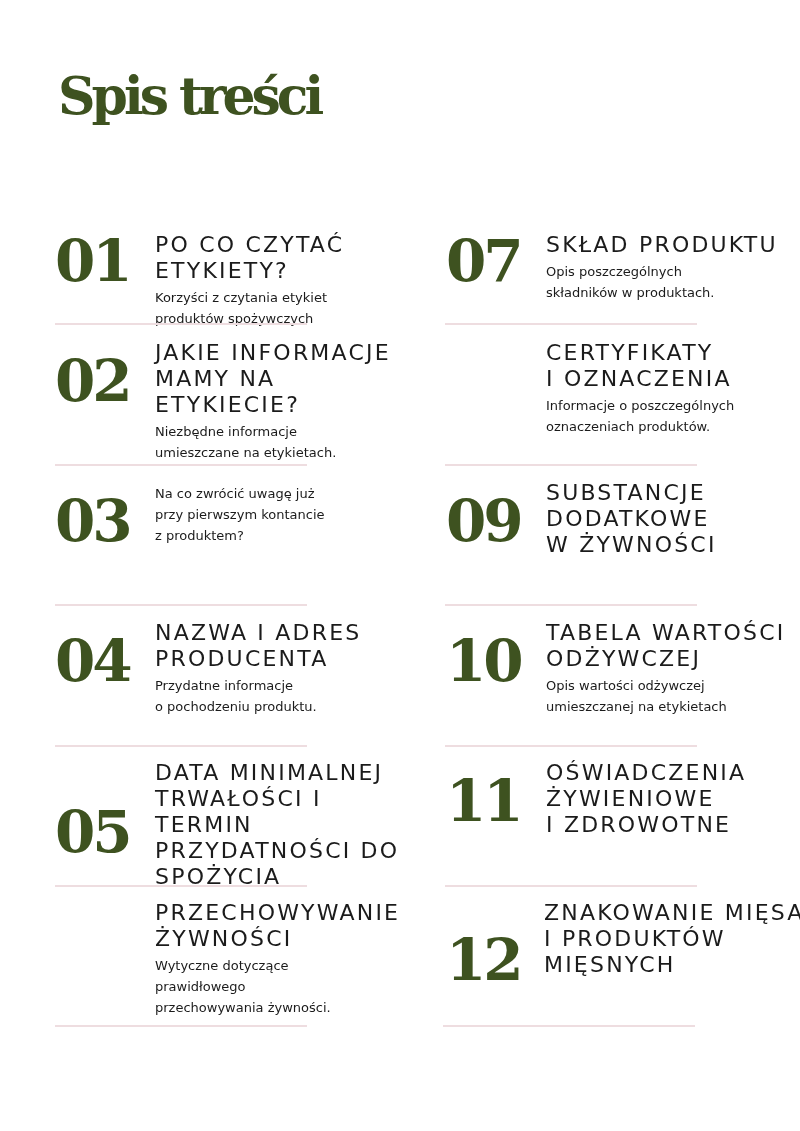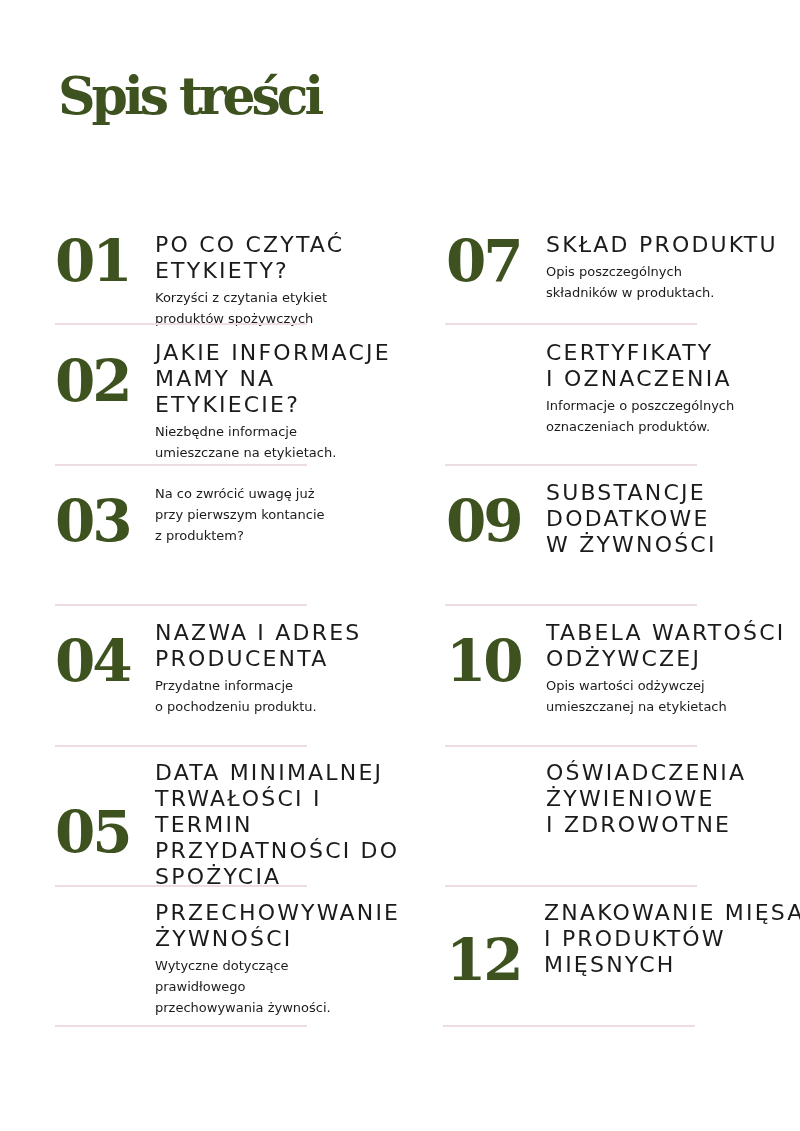--- a/index.html
+++ b/index.html
@@ -137,20 +137,21 @@
     <div class="txt">
       <div class="heading">TABELA WARTOŚCI
 ODŻYWCZEJ</div>
       <div class="desc">Opis wartości odżywczej
 umieszczanej na etykietach</div>
     </div>
   </div>
   <div class="rule" style="left:445px; top:745px;"></div>
 
   <div class="entry" style="left:446px; top:760px;">
+    <div class="num" style="top:12px;">11</div>
     <div class="txt">
       <div class="heading">OŚWIADCZENIA
 ŻYWIENIOWE
 I ZDROWOTNE</div>
     </div>
   </div>
   <div class="rule" style="left:445px; top:885px;"></div>
 
   <div class="entry" style="left:446px; top:900px;">
     <div class="num" style="top:12px;margin-top:19px;">12</div>

